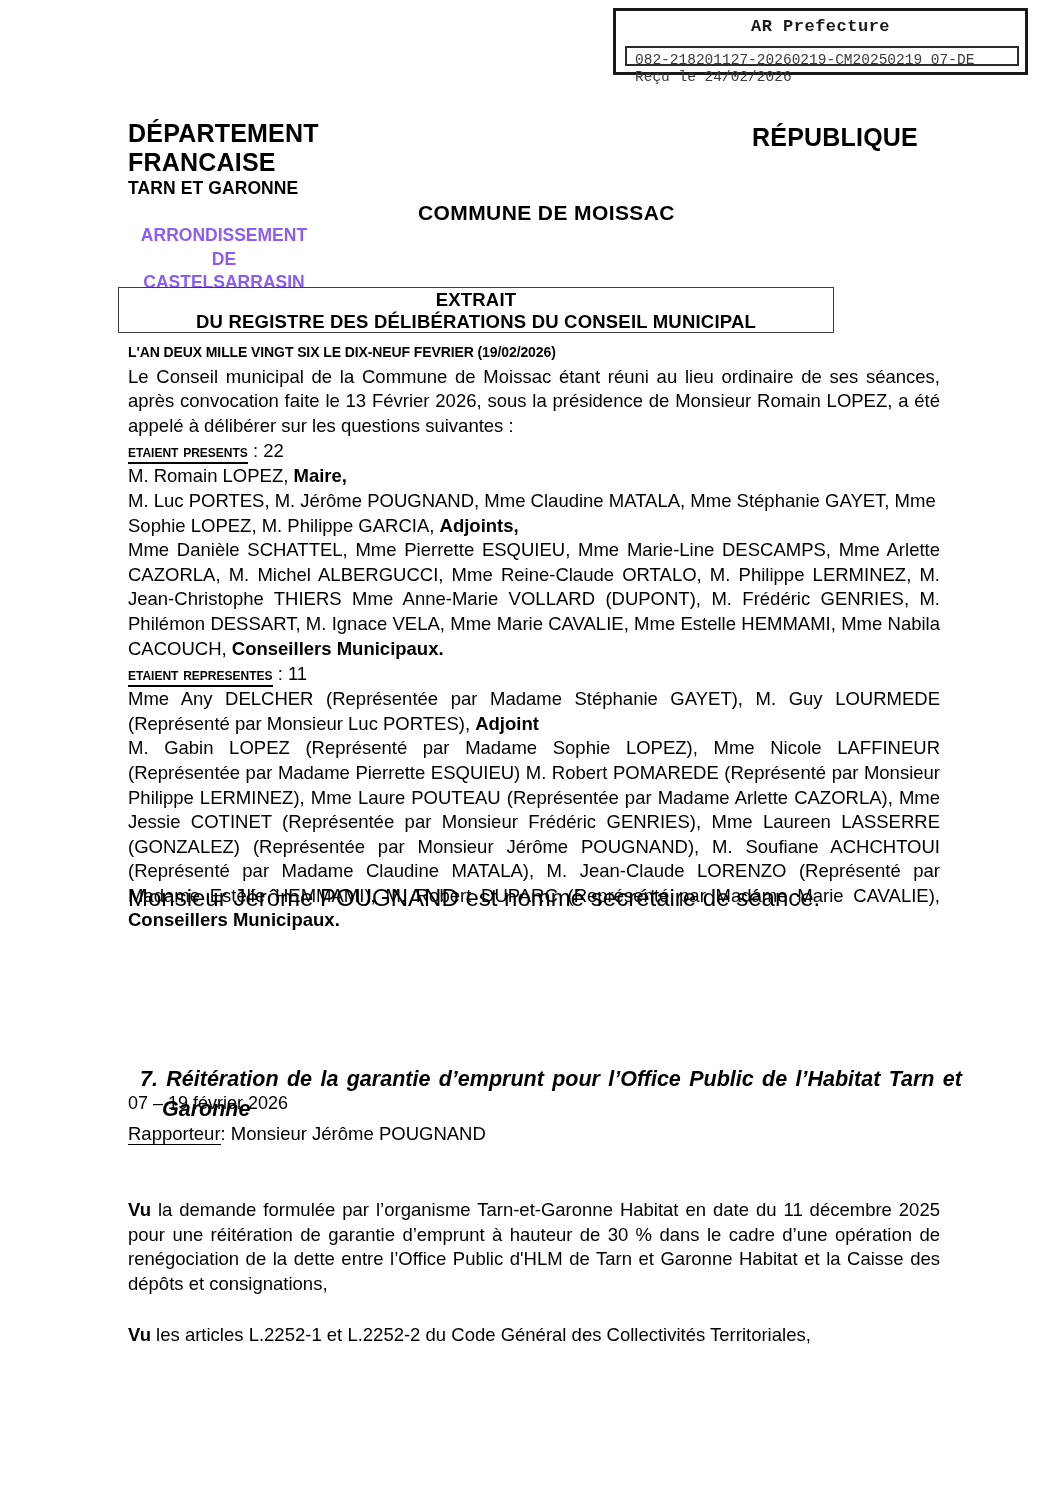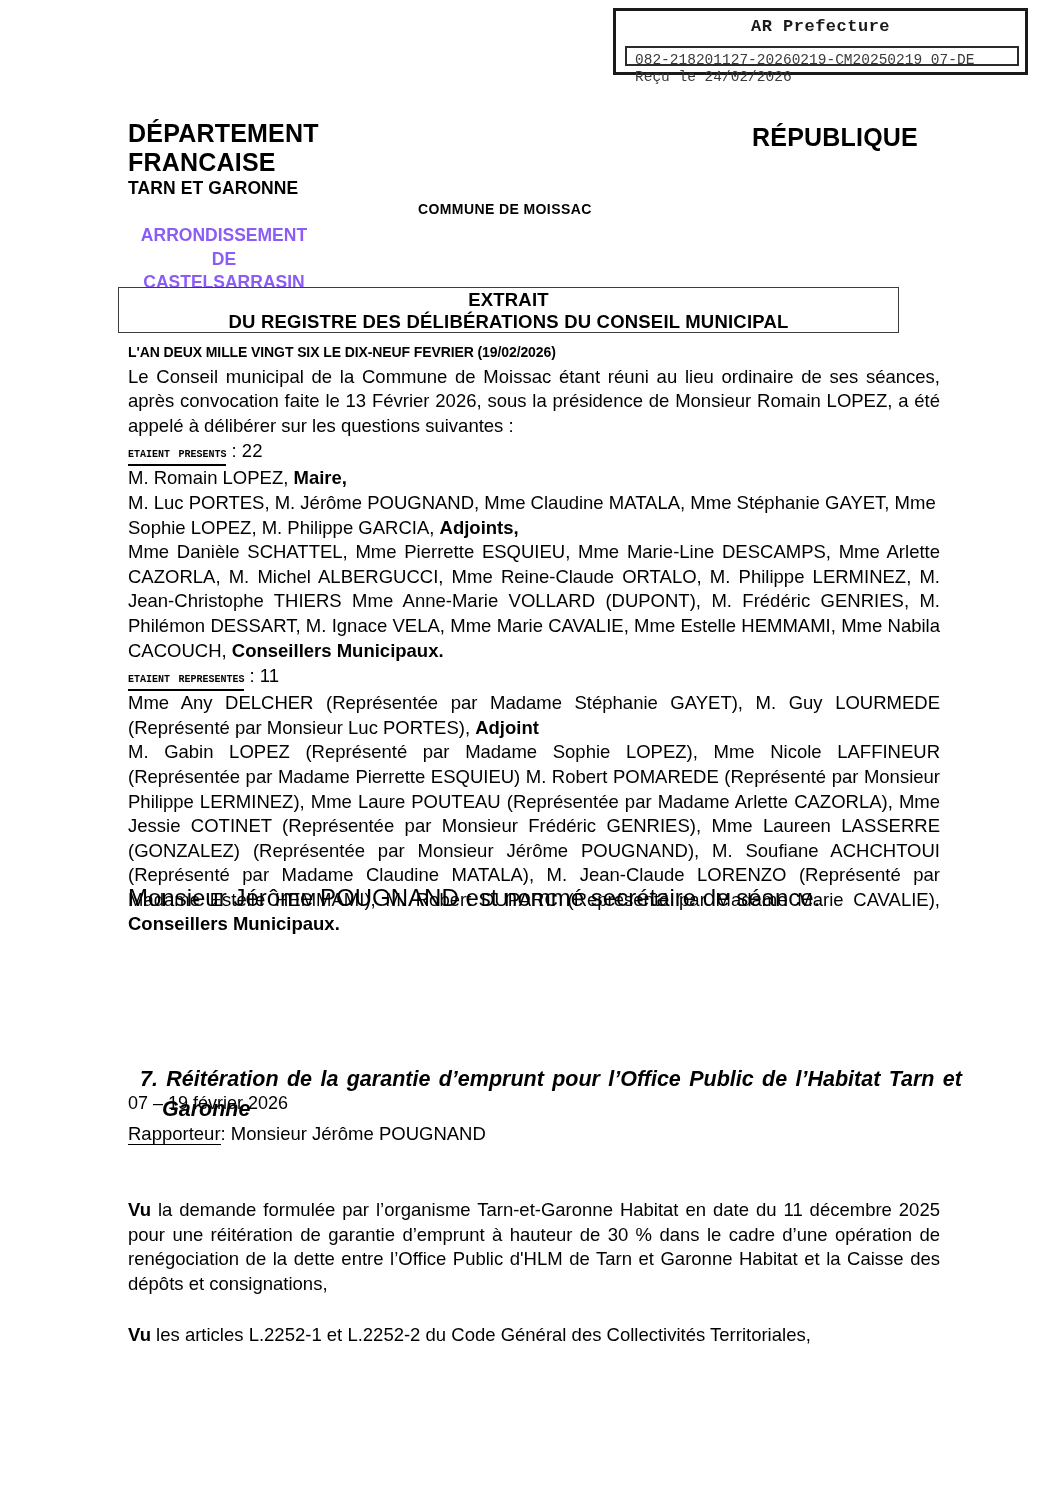--- a/index.html
+++ b/index.html
@@ -101,31 +101,31 @@
     font-weight: bold;
     font-size: 25px;
     letter-spacing: 0.2px;
     color: #000;
   }
   #commune {
     position: absolute;
     left: 418px;
     top: 201px;
     font-weight: bold;
-    font-size: 14px;
+    font-size: 21px;
     letter-spacing: 0.4px;
     color: #000;
   }
 
   
   #extrait-box {
     position: absolute;
     left: 118px;
     top: 287px;
-    width: 781px;
+    width: 716px;
     height: 46px;
     border: 1.5px solid #3d3d3d;
     box-sizing: border-box;
     text-align: center;
     background: #ffffff;
   }
   .extrait-line {
     font-weight: bold;
     font-size: 18.5px;
     line-height: 22px;
@@ -151,27 +151,26 @@
   .lan {
     font-weight: bold;
     font-size: 14px;
     line-height: 24.6px;
     letter-spacing: -0.1px;
     margin: 0;
   }
   .b { font-weight: bold; }
   .smallcaps-label {
     font-weight: bold;
-    font-size: 14px;
+    font-size: 17px;
     font-variant: small-caps;
     text-transform: lowercase;
     border-bottom: 2px solid #000;
     display: inline-block;
     line-height: 21px;
-    font-family: Liberation Mono, monospace;
   }
   .label-row {
     font-size: 18.5px;
     line-height: 26px;
     margin: 0;
   }
 
   
   #secretary {
     position: absolute;

